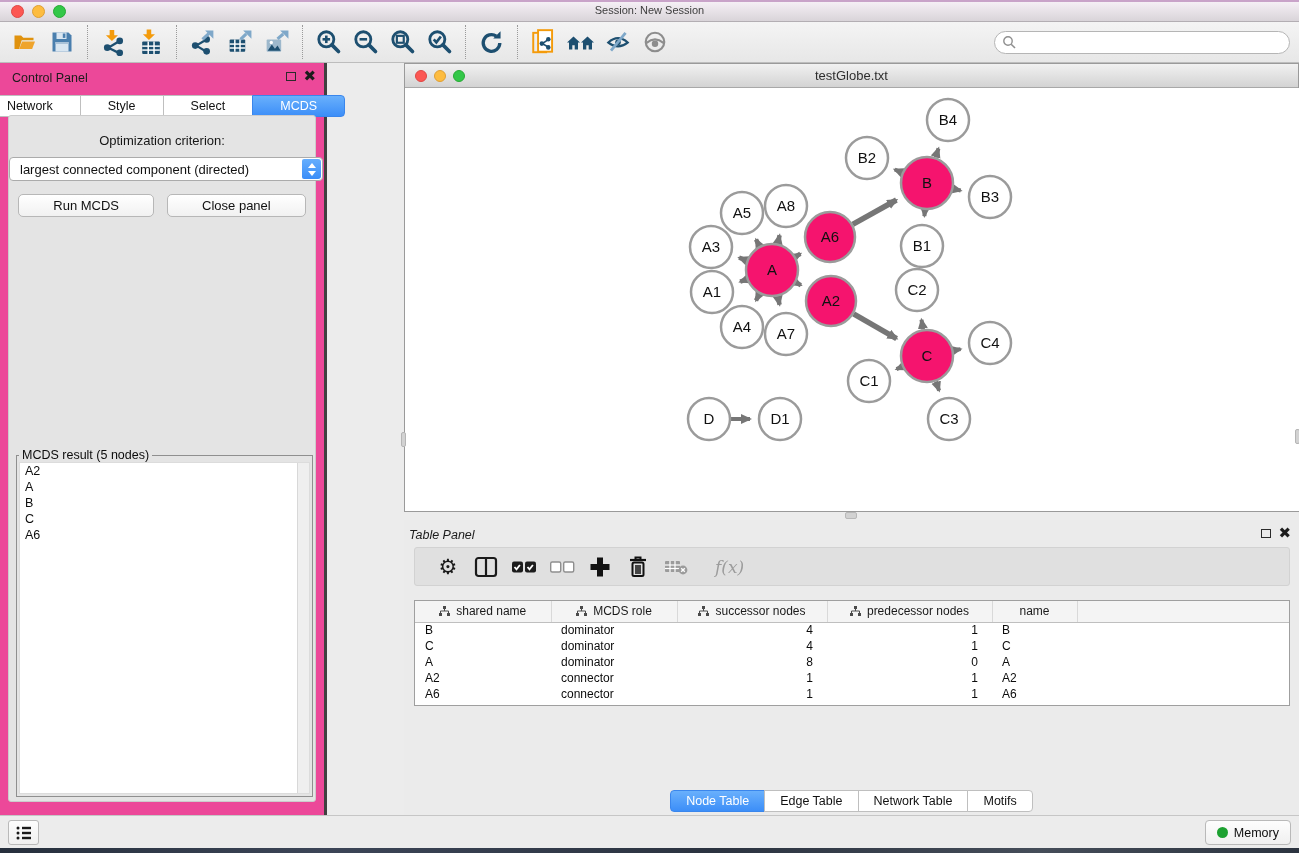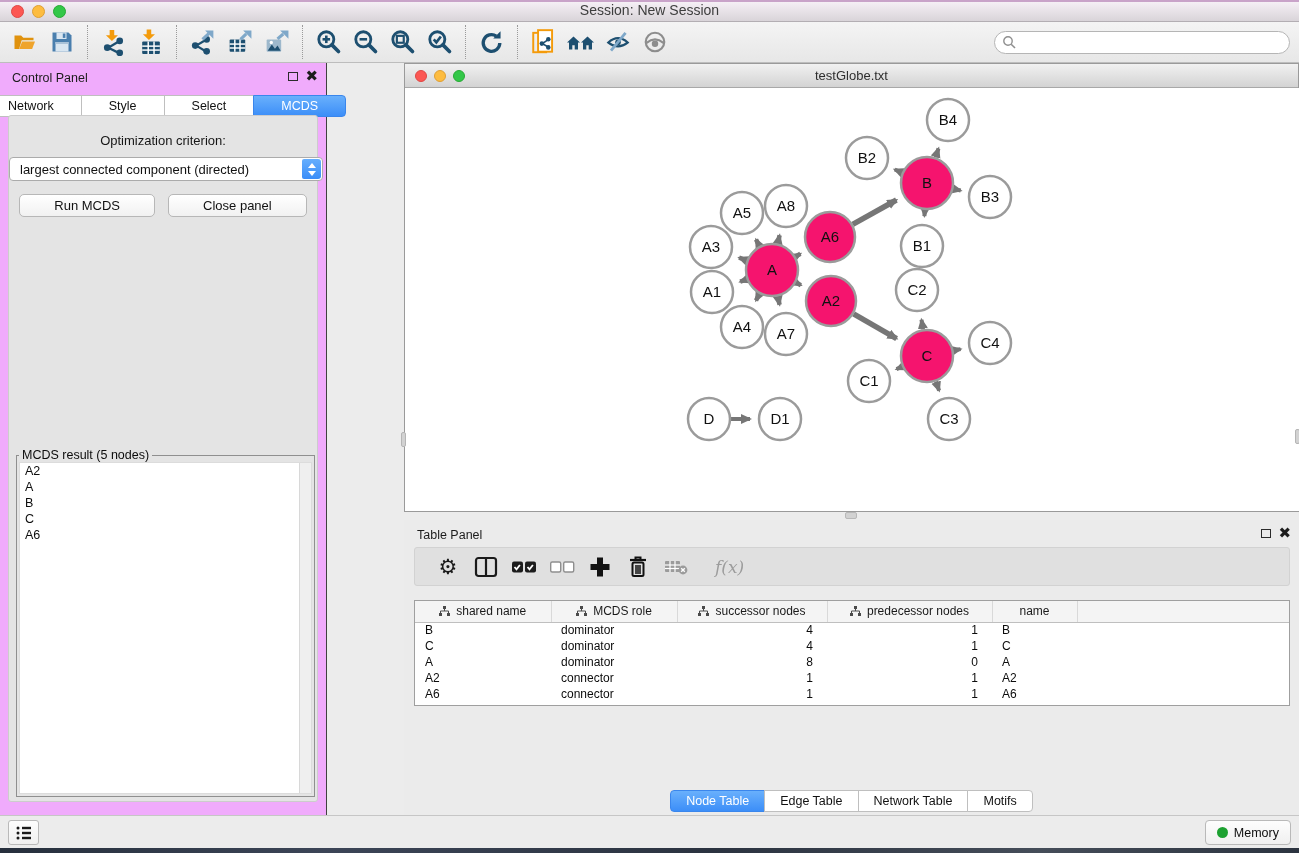--- a/index.html
+++ b/index.html
@@ -8,36 +8,36 @@
 
   
   .titlebar { position:absolute; left:0; top:0; width:1299px; height:22px;
     background:linear-gradient(#f8f2f8,#d9d4d9); border-bottom:1px solid #b3aeb3; }
   .titlebar .fringe { position:absolute; left:0; top:0; right:0; height:2px; background:#c9a3c9; }
   .traffic { position:absolute; left:11px; top:5px; display:flex; gap:8px; }
   .dot { width:13px; height:13px; border-radius:50%; }
   .dot.red { background:#fc5753; border:1px solid #df4744; }
   .dot.yel { background:#fdbc40; border:1px solid #de9f34; }
   .dot.grn { background:#33c748; border:1px solid #27aa35; }
-  .title-text { text-align:center; line-height:21px; font-size:14px; color:#3e3e3e; }
+  .title-text { text-align:center; line-height:21px; font-size:11px; color:#3e3e3e; }
 
   
   .toolbar { position:absolute; left:0; top:22px; width:1299px; height:41px;
     background:linear-gradient(#f4f4f4,#e7e7e7); border-bottom:1px solid #bdbdbd;
     display:flex; align-items:center; padding-left:6px; }
   .tb-icon { width:37px; height:32px; display:flex; align-items:center; justify-content:center; cursor:default; }
   .tb-sep { width:1px; height:34px; border-left:1px dotted #9a9a9a; margin:0 7px; }
   .search-wrap { position:absolute; right:9px; top:9px; width:296px; height:23px; }
   .search-wrap input { width:100%; height:100%; border:1px solid #b5b5b5; border-radius:12px;
     background:#fff; padding-left:26px; font-size:12px; outline:none; font-family:inherit; }
   .search-glass { position:absolute; left:8px; top:4px; }
 
   
   .control-panel { position:absolute; left:0; top:63px; width:327px; height:752px;
-    background:#f0abfc; border-right:1px solid #404040; }
+    background:#ec4899; border-right:3px solid #404040; }
   .panel-head { position:relative; height:30px; }
   .panel-title { position:absolute; left:12px; top:8px; font-size:12.5px; color:#1c1c1c; }
   .panel-btns { position:absolute; right:8px; top:7px; display:flex; gap:7px; align-items:center; }
   .float-ic { width:10px; height:9px; border:1.5px solid #2b2b2b; display:inline-block; }
   .close-ic { font-size:15px; font-weight:bold; color:#1c1c1c; line-height:12px; }
   .seg-tabs { display:flex; justify-content:center; margin-top:2px; }
   .seg-tab { background:#fff; border:1px solid #bfbfbf; margin-left:-1px; padding:3px 27px;
     font-size:12.5px; color:#111; }
   .seg-tab:first-child { border-radius:4px 0 0 4px; margin-left:0; }
   .seg-tab:last-child { border-radius:0 4px 4px 0; }
@@ -453,21 +453,21 @@
       </svg>
     <div class="grip"></div>
   </div>
   <div class="edge-handle" style="left:-4px; top:368px;"></div>
   <div class="edge-handle" style="right:-2px; top:365px;"></div>
 </div>
 <div class="split-handle"></div>
 
 <div class="table-panel">
   <div class="tp-head">
-    <span class="panel-title" style="left:13px;">Table Panel</span>
+    <span class="panel-title" style="left:5px;font-style:italic;">Table Panel</span>
     <span class="panel-btns">
       <span class="float-ic"></span>
       <span class="close-ic">✖</span>
     </span>
   </div>
   <div class="tp-toolbar">
     <span class="tp-icon">
         <span class="gear-glyph">⚙</span>
       </span>
     <span class="tp-icon">

